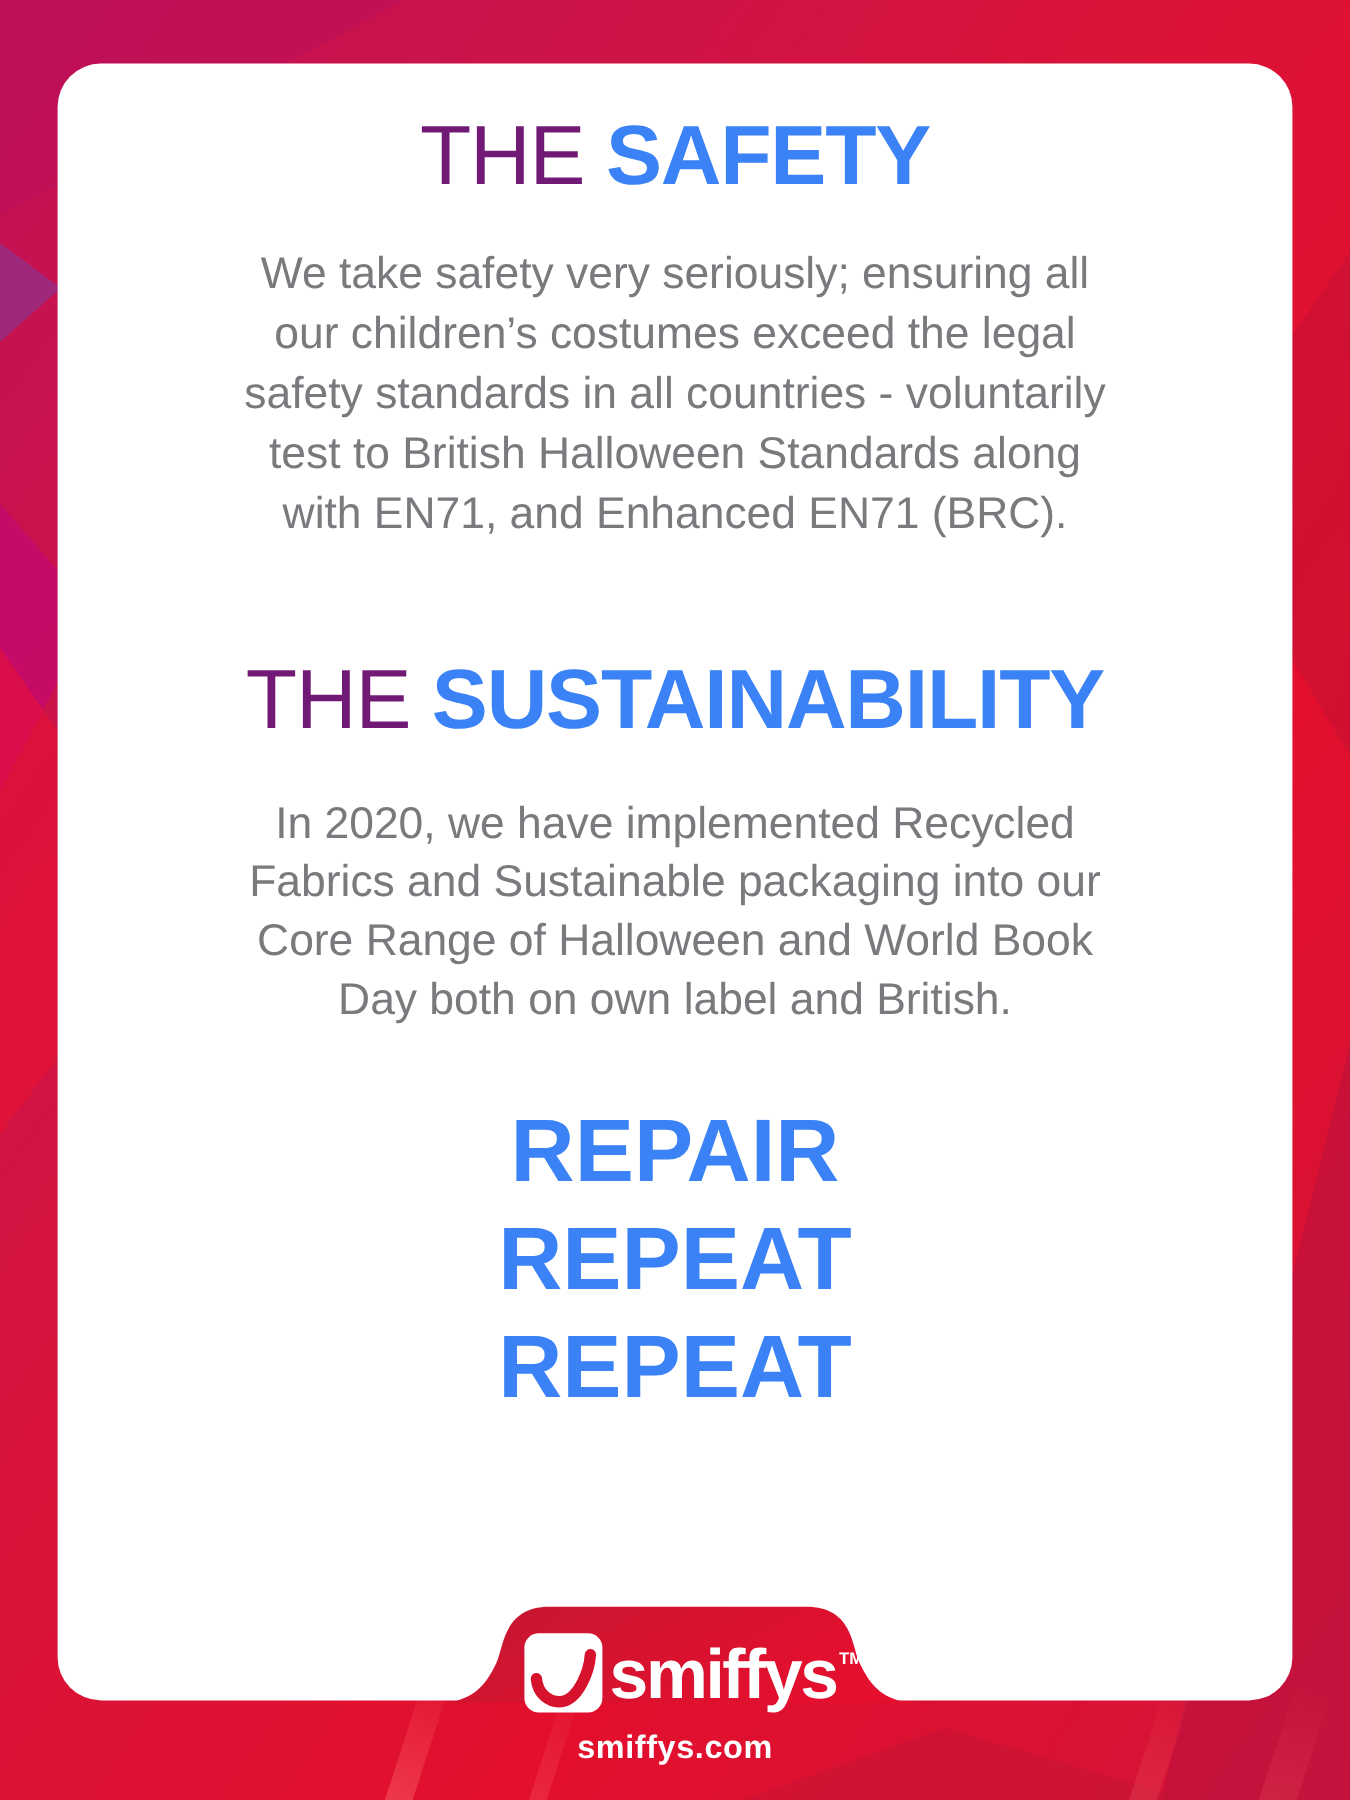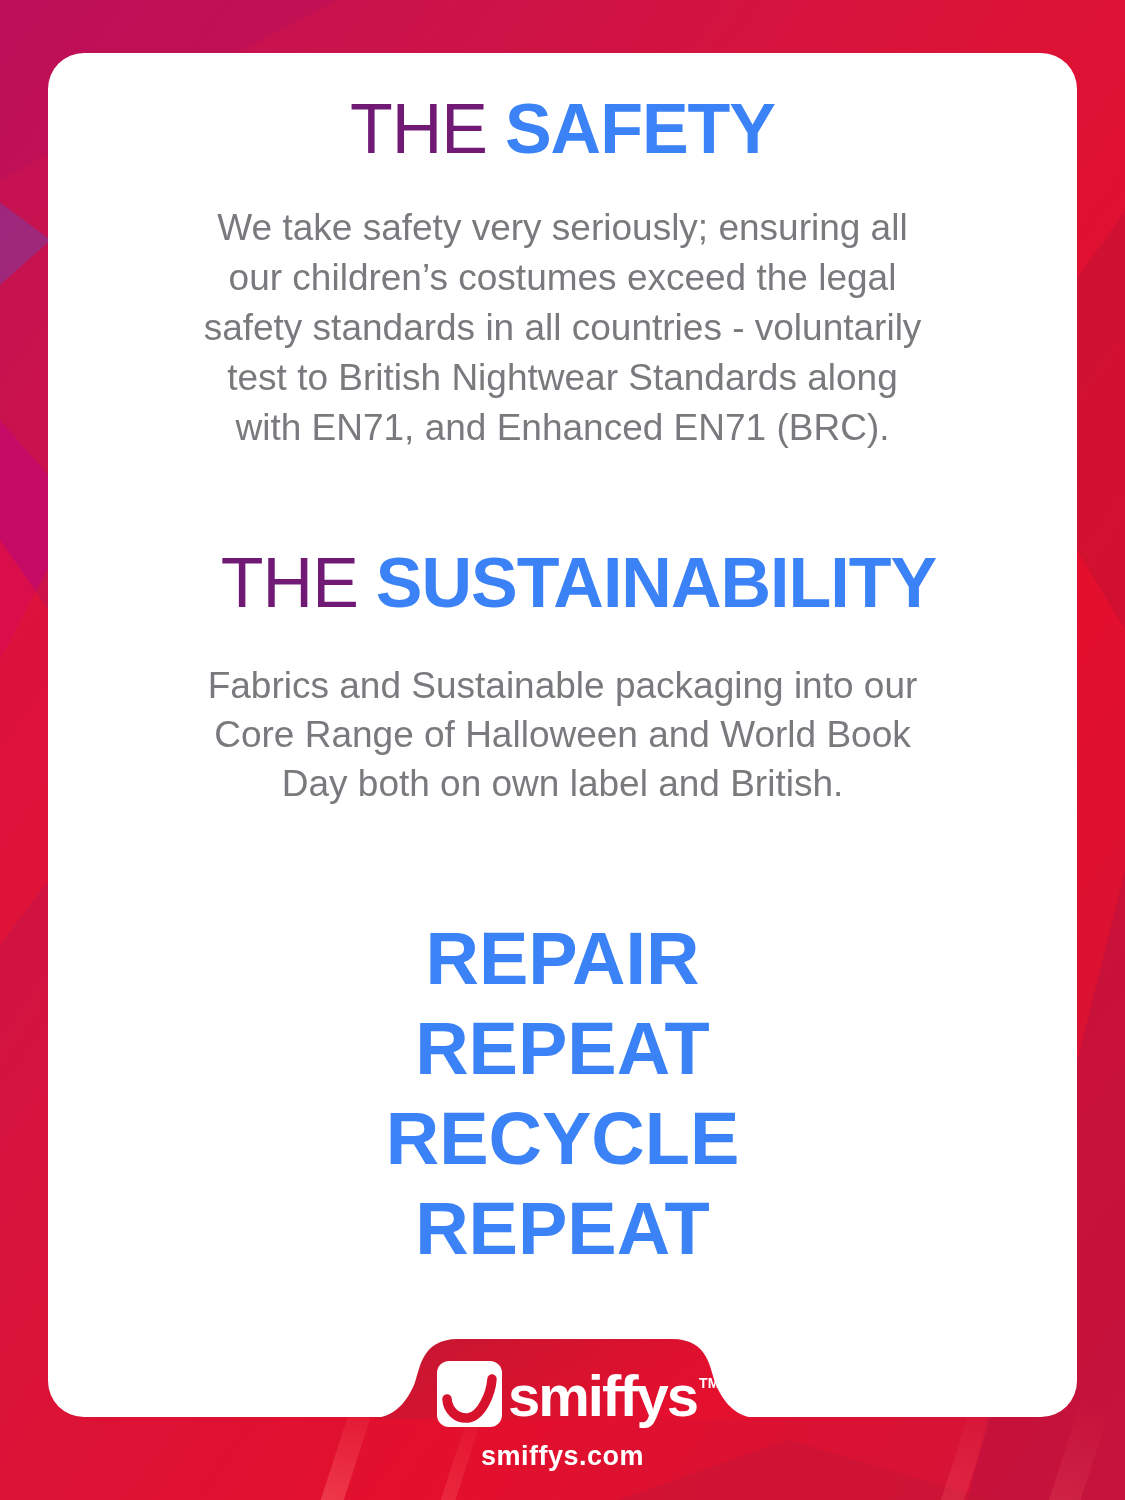--- a/index.html
+++ b/index.html
@@ -29,21 +29,21 @@
   .card {
     position:absolute; left:48px; top:53px; width:1029px; height:1364px;
     background:#ffffff; border-radius:36px;
   }
   .center-abs { position:absolute; left:0; width:100%; text-align:center; }
 
   .heading { font-size:70px; line-height:1.15; letter-spacing:-1px; white-space:nowrap; }
   .h-prefix { color:#701a75; font-weight:400; margin-right:18px; }
   .h-emph   { color:#3b82f6; font-weight:800; }
   .h1 { top:36px; }
-  .h2 { top:490px;margin-left:16px; }
+  .h2 { top:490px; }
 
   .bodytext { color:#797a7d; font-size:37px; font-weight:300; }
   .p1 { top:150px; line-height:50px; }
   .p2 { top:608px; line-height:49px; }
 
   .slogan { top:861px; color:#3b82f6; font-weight:800; font-size:74px; line-height:90px; letter-spacing:0px; }
 
   
   .tab-svg { position:absolute; left:370px; top:1337px; width:390px; height:82px; }
   .logo-square {
@@ -79,38 +79,38 @@
   <div class="card">
 
     <div class="center-abs heading h1">
       <span class="h-prefix">THE</span><span class="h-emph">SAFETY</span>
     </div>
 
     <div class="center-abs bodytext p1">
       <div>We take safety very seriously; ensuring all</div>
       <div>our children’s costumes exceed the legal</div>
       <div>safety standards in all countries - voluntarily</div>
-      <div>test to British Nightwear Standards along</div>
+      <div>test to British Halloween Standards along</div>
       <div>with EN71, and Enhanced EN71 (BRC).</div>
     </div>
 
     <div class="center-abs heading h2">
       <span class="h-prefix">THE</span><span class="h-emph">SUSTAINABILITY</span>
     </div>
 
     <div class="center-abs bodytext p2">
+      <div>In 2020, we have implemented Recycled</div>
       <div>Fabrics and Sustainable packaging into our</div>
       <div>Core Range of Halloween and World Book</div>
       <div>Day both on own label and British.</div>
     </div>
 
     <div class="center-abs slogan">
       <div>REPAIR</div>
       <div>REPEAT</div>
-      <div>RECYCLE</div>
       <div>REPEAT</div>
     </div>
   </div>
 
   <svg class="tab-svg" viewBox="0 0 390 82" preserveAspectRatio="none">
     <defs>
       <linearGradient id="tabgrad" x1="0" y1="0" x2="1" y2="0.35">
         <stop offset="0" stop-color="#c41732"></stop>
         <stop offset="0.5" stop-color="#d5132f"></stop>
         <stop offset="1" stop-color="#e50f2e"></stop>

